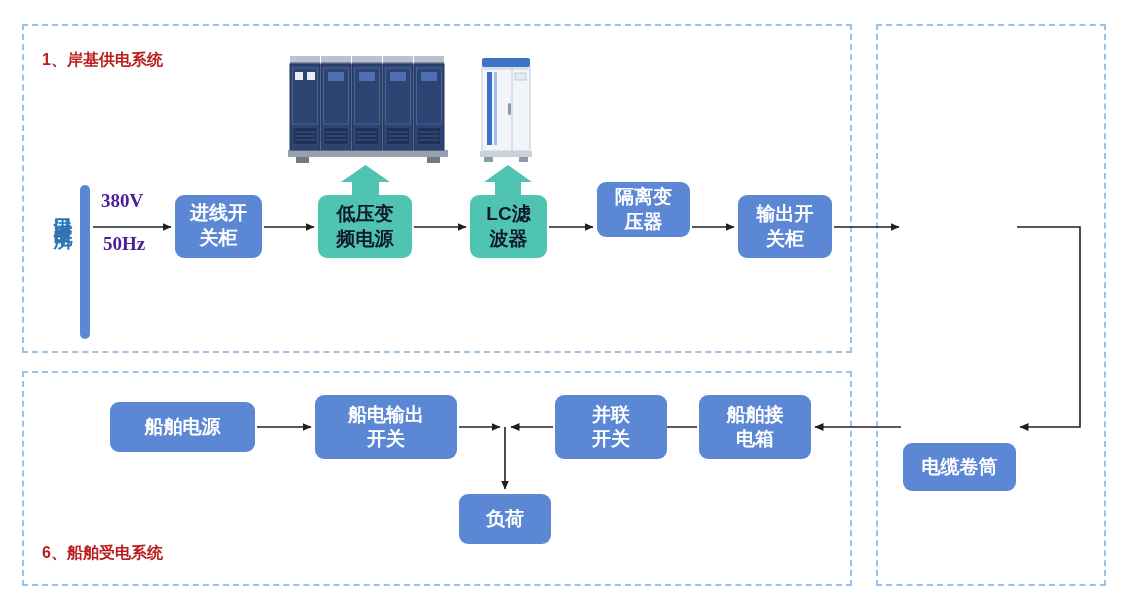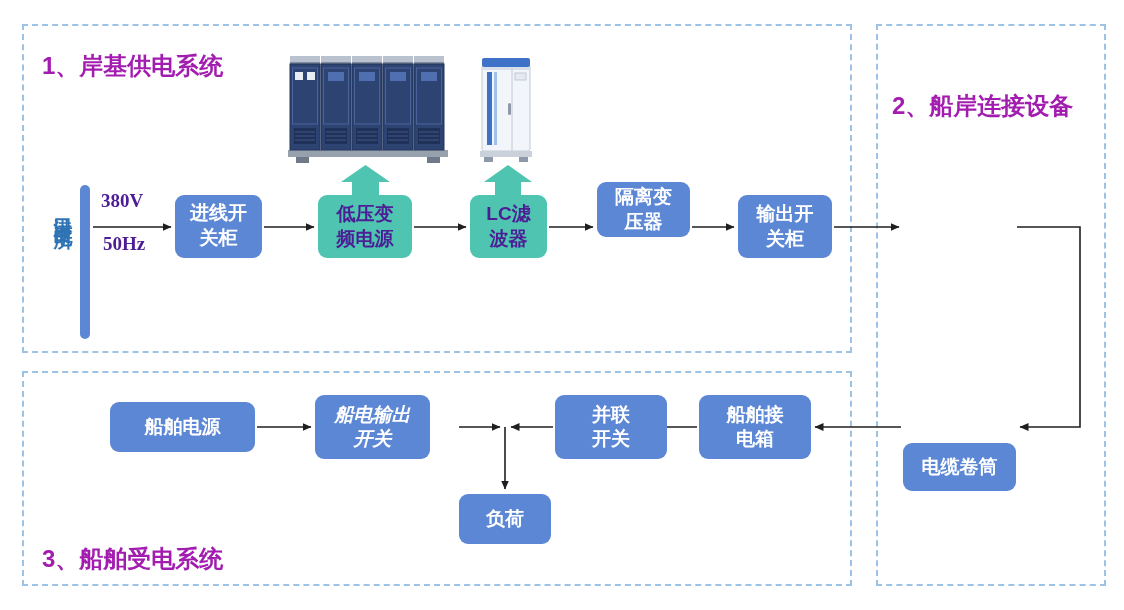--- a/index.html
+++ b/index.html
@@ -5,67 +5,66 @@
   * { margin:0; padding:0; box-sizing:border-box; }
   html,body { background:#ffffff; }
   body { font-family:"Liberation Sans", sans-serif; }
   .canvas { position:relative; width:1124px; height:610px; background:#ffffff; overflow:hidden; }
 
   .section { position:absolute; border:2px dashed #9CC2E5; background:transparent; }
   #sec1 { left:22px;  top:24px;  width:830px; height:329px; }
   #sec2 { left:876px; top:24px;  width:230px; height:562px; }
   #sec3 { left:22px;  top:371px; width:830px; height:215px; }
 
-  .sec-title { position:absolute; color:#a21caf; font-size:24px; font-weight:700; white-space:nowrap; }
+  .sec-title { position:absolute; color:#b91c1c; font-size:16px; font-weight:700; white-space:nowrap; }
   #t1 { left:42px;  top:50px;  }
   #t2 { left:892px; top:90px;  }
   #t3 { left:42px;  top:543px; }
 
   #substation-label { position:absolute; left:50px; top:202px; writing-mode:vertical-lr; text-orientation:upright;
                       color:#2E74B5; font-size:19px; font-weight:700; letter-spacing:3px; height:120px; }
   #substation-bar   { position:absolute; left:80px; top:185px; width:10px; height:154px; background:#5B87D5; border-radius:5px; }
   .hz-label { position:absolute; font-family:"Liberation Serif", serif; font-weight:700; font-size:19px; color:#4c1d95; }
   #v380 { left:101px; top:190px; }
   #f50  { left:103px; top:233px; }
 
   .node { position:absolute; display:flex; align-items:center; justify-content:center; border-radius:9px;
           font-size:19px; font-weight:700; line-height:1.28; text-align:center; }
   .node span { white-space:pre-line; }
   .blue  { background:#5B87D5; color:#ffffff; }
-  .green { background:#4EC4B1; color:#4c1d95; }
+  .green { background:#4EC4B1; color:#0f172a; }
 
   #n-incoming  { left:175px; top:195px; width:87px;  height:63px;font-family:Liberation Mono, monospace; }
   #n-vfd       { left:318px; top:195px; width:94px;  height:63px; }
   #n-lc        { left:470px; top:195px; width:77px;  height:63px; }
   #n-iso       { left:597px; top:182px; width:93px;  height:55px; }
   #n-out       { left:738px; top:195px; width:94px;  height:63px; }
   #n-connbox   { left:903px; top:203px; width:113px; height:48px; }
   #n-reel      { left:903px; top:403px; width:113px; height:48px;margin-top:40px; }
   #n-shippower { left:110px; top:402px; width:145px; height:50px;justify-content:center; }
-  #n-shipout   { left:315px; top:395px; width:115px; height:64px;font-style:italic; }
+  #n-shipout   { left:315px; top:395px; width:142px; height:64px; }
   #n-parallel  { left:555px; top:395px; width:112px;  height:64px; }
   #n-shipconn  { left:699px; top:395px; width:112px; height:64px; }
   #n-load      { left:459px; top:494px; width:92px;  height:50px; }
 
   #flow   { position:absolute; left:0; top:0; width:1124px; height:610px; pointer-events:none; }
   #img-vfd { position:absolute; left:288px; top:52px;  width:160px; height:113px; }
   #img-lc  { position:absolute; left:478px; top:55px;  width:56px;  height:108px; }
 </style>
 </head>
 <body>
 
 <div class="canvas">
 
   <div class="section" id="sec1"></div>
   <div class="section" id="sec2"></div>
   <div class="section" id="sec3"></div>
 
   <div class="sec-title" id="t1">1、岸基供电系统</div>
-  <div class="sec-title" id="t2">2、船岸连接设备</div>
-  <div class="sec-title" id="t3">3、船舶受电系统</div>
+  <div class="sec-title" id="t3">6、船舶受电系统</div>
 
   <div id="substation-label">港口变电所</div>
   <div id="substation-bar"></div>
   <div class="hz-label" id="v380">380V</div>
   <div class="hz-label" id="f50">50Hz</div>
 
   <svg id="flow" viewBox="0 0 1124 610">
     <defs>
       <marker id="ah" markerWidth="10" markerHeight="8" refX="8.5" refY="4" orient="auto" markerUnits="userSpaceOnUse">
         <path d="M0,0 L9,4 L0,8 Z" fill="#1F1F1F"></path>

